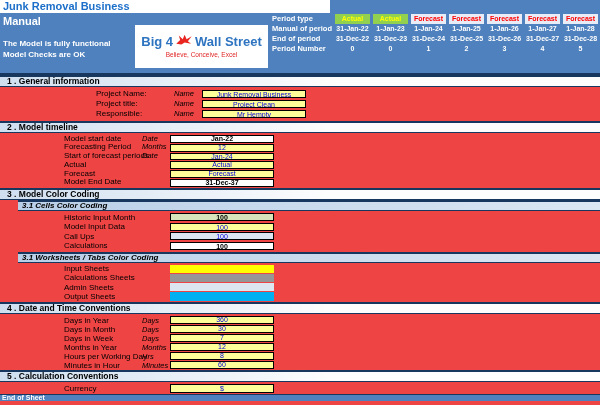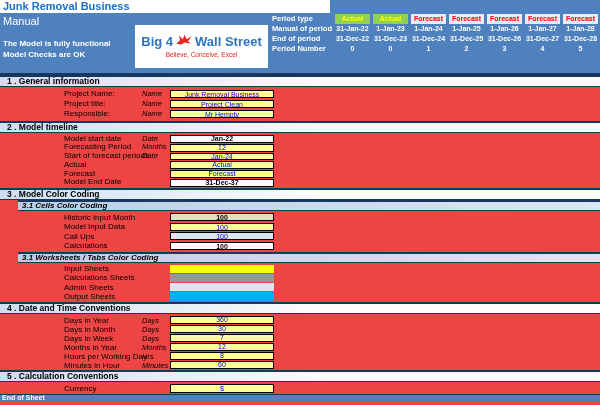--- a/index.html
+++ b/index.html
@@ -2,21 +2,21 @@
 <html><head>
 <meta charset="utf-8">
 <style>
   * { margin:0; padding:0; box-sizing:border-box; }
   body { width:600px; height:405px; font-family:"Liberation Sans", sans-serif; background:#e9f1f8; overflow:hidden; }
   .page { position:relative; width:600px; height:405px; background:#e9f1f8; }
 
   
   .header { position:absolute; top:0; left:0; width:600px; height:75px; background:#4e81bd; border-bottom:2px solid #17375e; }
   .title-cell { position:absolute; top:0; left:0; width:330px; height:13px; background:#ffffff; color:#1b6fc9; font-size:11px; font-weight:bold; line-height:13px; padding-left:3px; }
-  .sheet-name { position:absolute; top:15px; left:3px; color:#ffffff; font-size:11px; font-weight:normal; }
+  .sheet-name { position:absolute; top:15px; left:3px; color:#ffffff; font-size:11px; font-weight:bold; }
   .status { position:absolute; top:38px; left:3px; color:#ffffff; font-size:8px; font-weight:bold; line-height:11px; }
   .logo { position:absolute; top:25px; left:135px; width:133px; height:43px; background:#ffffff; text-align:center; }
   .logo-main { display:flex; align-items:center; justify-content:center; gap:2px; margin-top:8px; color:#2e74c0; font-size:13px; font-weight:bold; }
   .logo-tag { margin-top:1px; color:#e02424; font-size:6.5px; }
 
   .period { position:absolute; top:14px; left:272px; width:326px; display:grid; grid-template-columns:60px repeat(7,1fr); column-gap:3px; }
   .p-label { color:#ffffff; font-size:7.5px; font-weight:bold; height:10px; line-height:10px; white-space:nowrap; }
   .p-cell { height:10px; line-height:10px; font-size:7px; font-weight:bold; text-align:center; color:#ffffff; white-space:nowrap; }
 
   
@@ -33,21 +33,21 @@
   .row .unit { position:absolute; left:142px; top:0; font-size:7.5px; font-style:italic; line-height:10px; color:#000; }
   .row .val  { position:absolute; left:170px; top:0.5px; width:104px; height:8.8px; border:1px solid #000;
                font-size:7px; line-height:7px; text-align:center; overflow:hidden; white-space:nowrap; }
   .val.input    { background:#ffff99; color:#0000e0; }
   .val.calc     { background:#ffffff; color:#000000; font-weight:bold; }
   .val.historic { background:#d8e4bc; color:#000000; font-weight:bold; }
   .val.callup   { background:#dce6f1; color:#0000e0; }
   .val.bar      { border:none; }
 
   
-  .body.b1 { padding-top:2px;   height:34px; }
+  .body.b1 { padding-top:2px;   height:34px;margin-left:32px; }
   .body.b2 { padding-top:1.5px; height:55px; }  .body.b2 .row { height:8.8px; } .body.b2 .row .lbl, .body.b2 .row .unit { line-height:8.8px; } .body.b2 .row .val { height:7.8px; line-height:6.5px; }
   .body.b31a { padding-top:1.5px; height:41px; } .body.b31a .row { height:9.5px; } .body.b31a .row .val { height:8.3px; }
   .body.b31b { padding-top:1px; height:39px; }  .body.b31b .row { height:9.3px; } .body.b31b .row .val { height:8.3px; }
   .body.b4 { padding-top:1.5px; height:56px; }  .body.b4 .row { height:9px; } .body.b4 .row .val { height:8px; line-height:6.8px; }
   .body.b5 { padding-top:1.5px; height:12px; }
 
   .end-bar { position:absolute; top:394px; left:0; width:600px; height:7px; background:#4e81bd; border-top:1px solid #17375e;
              color:#ffffff; font-size:7px; font-weight:bold; line-height:6px; padding-left:2px; }
 </style>
 </head>

